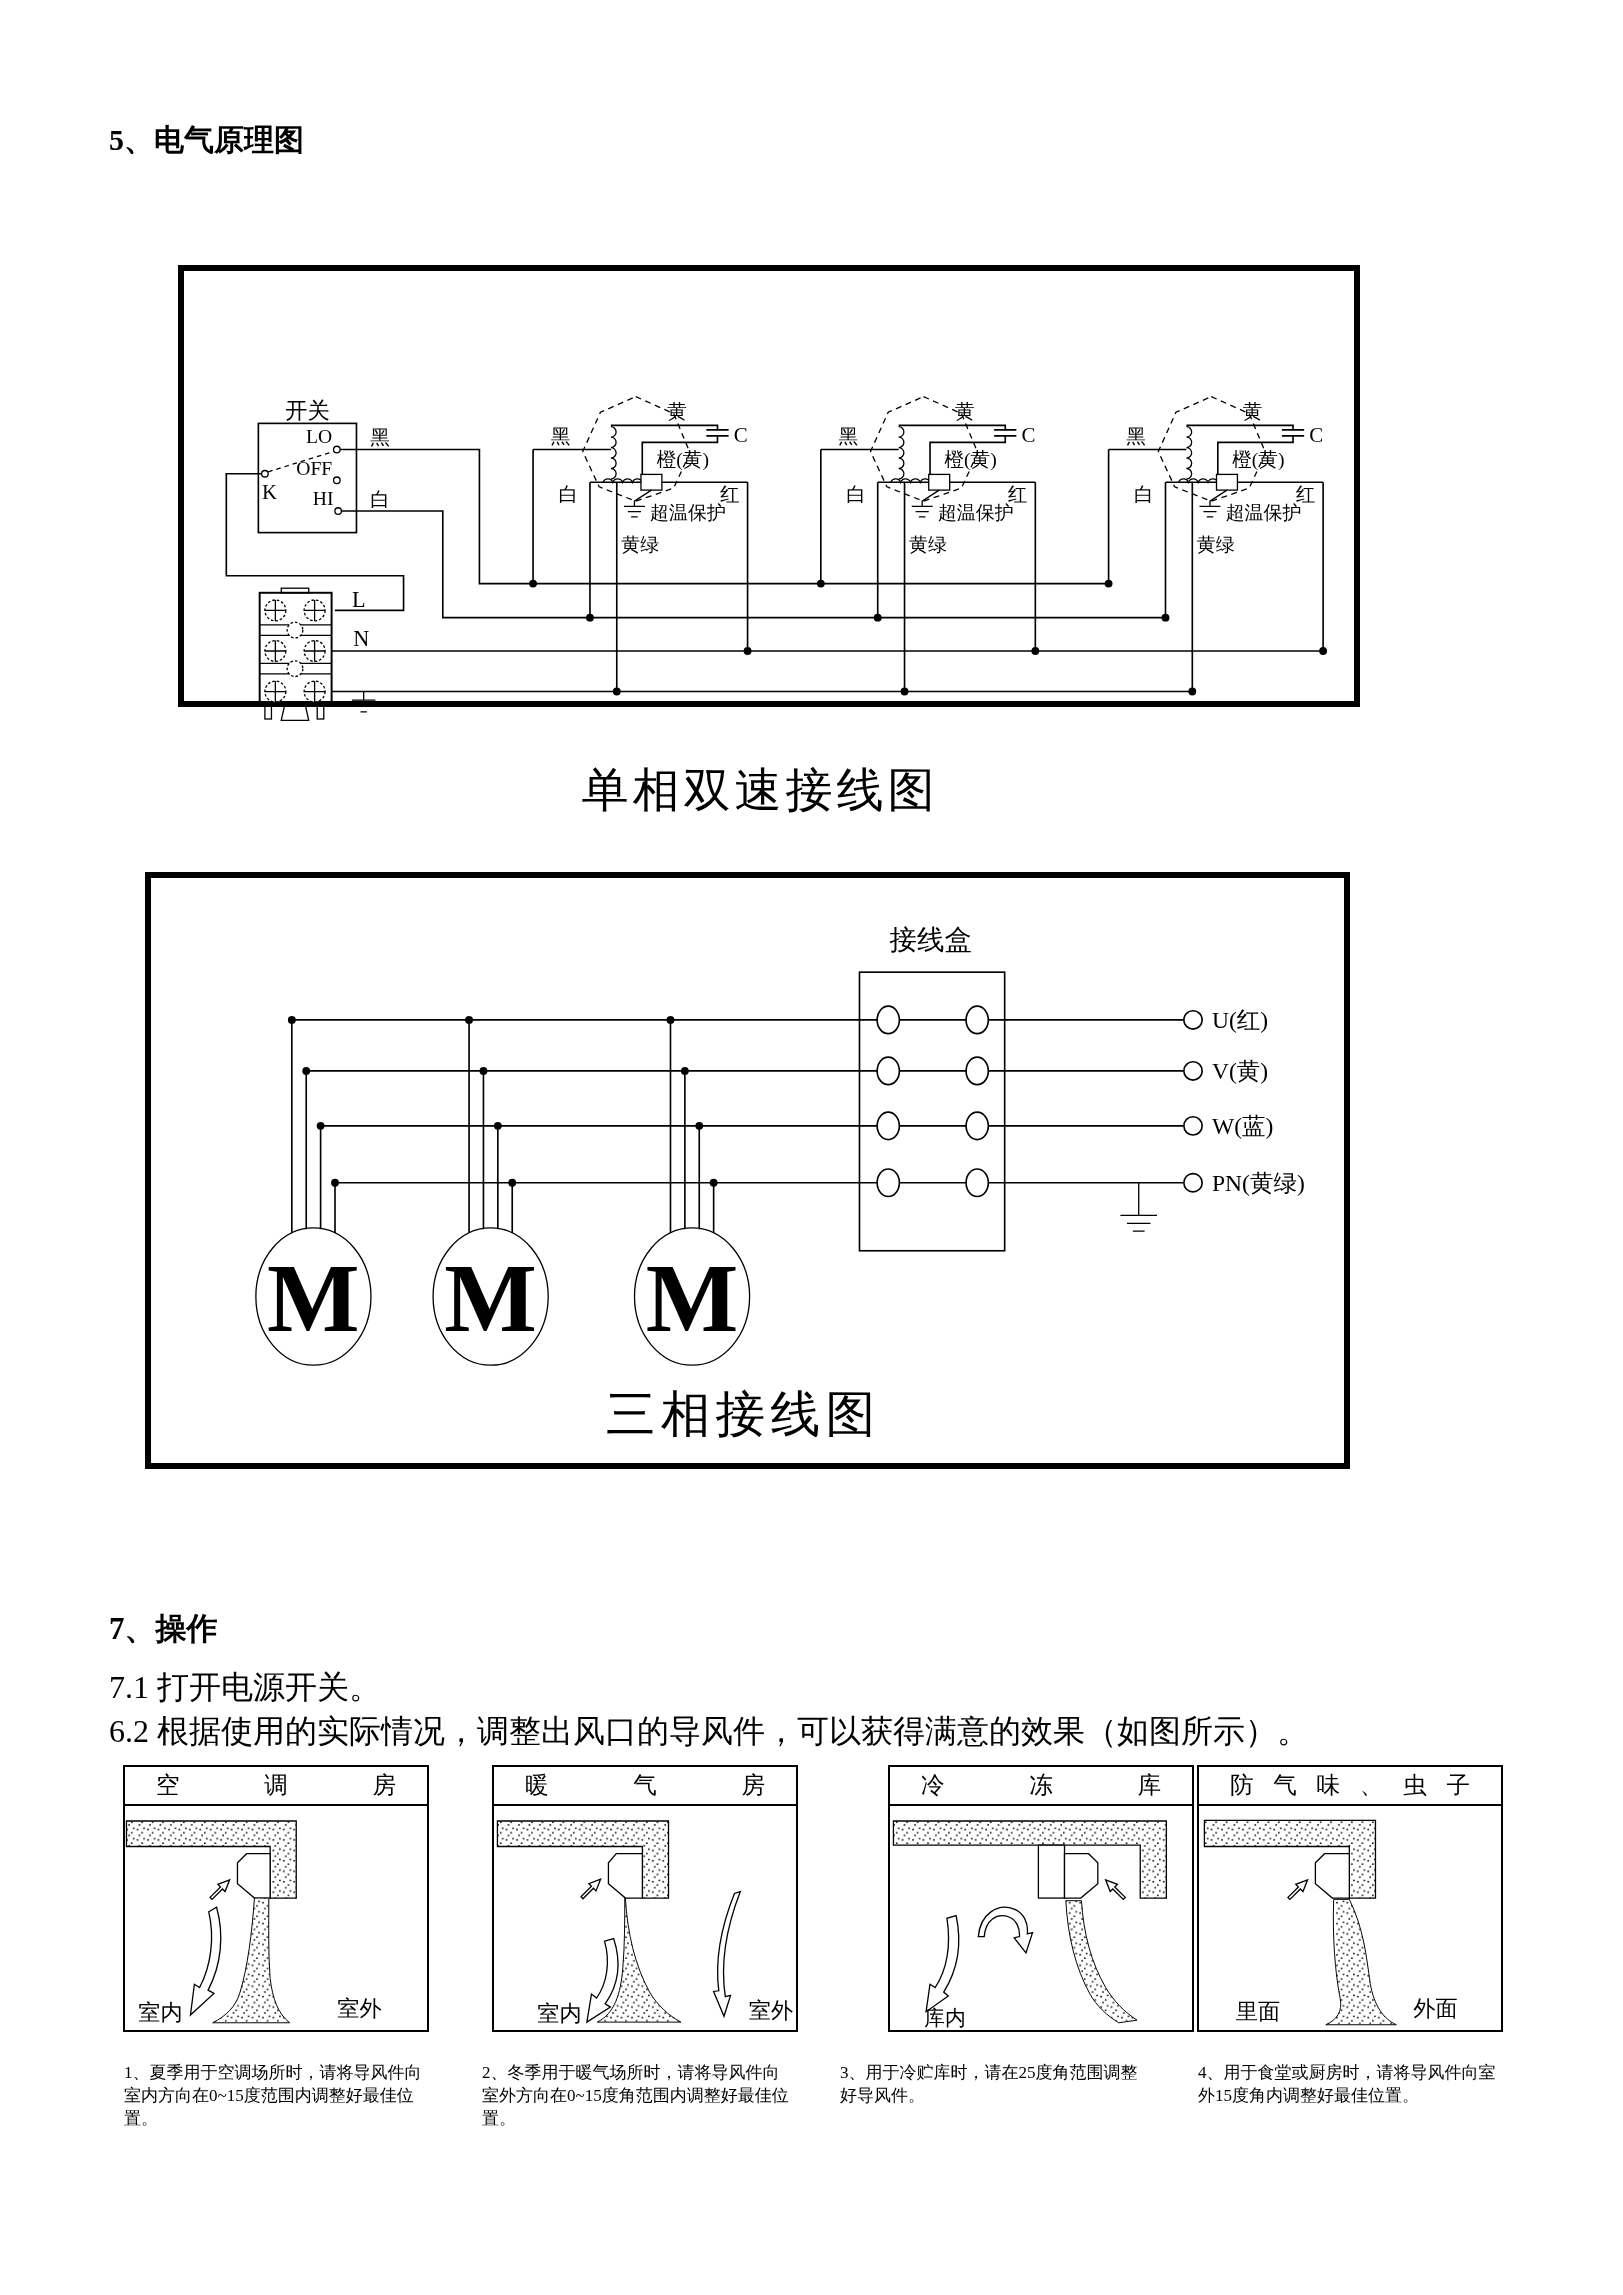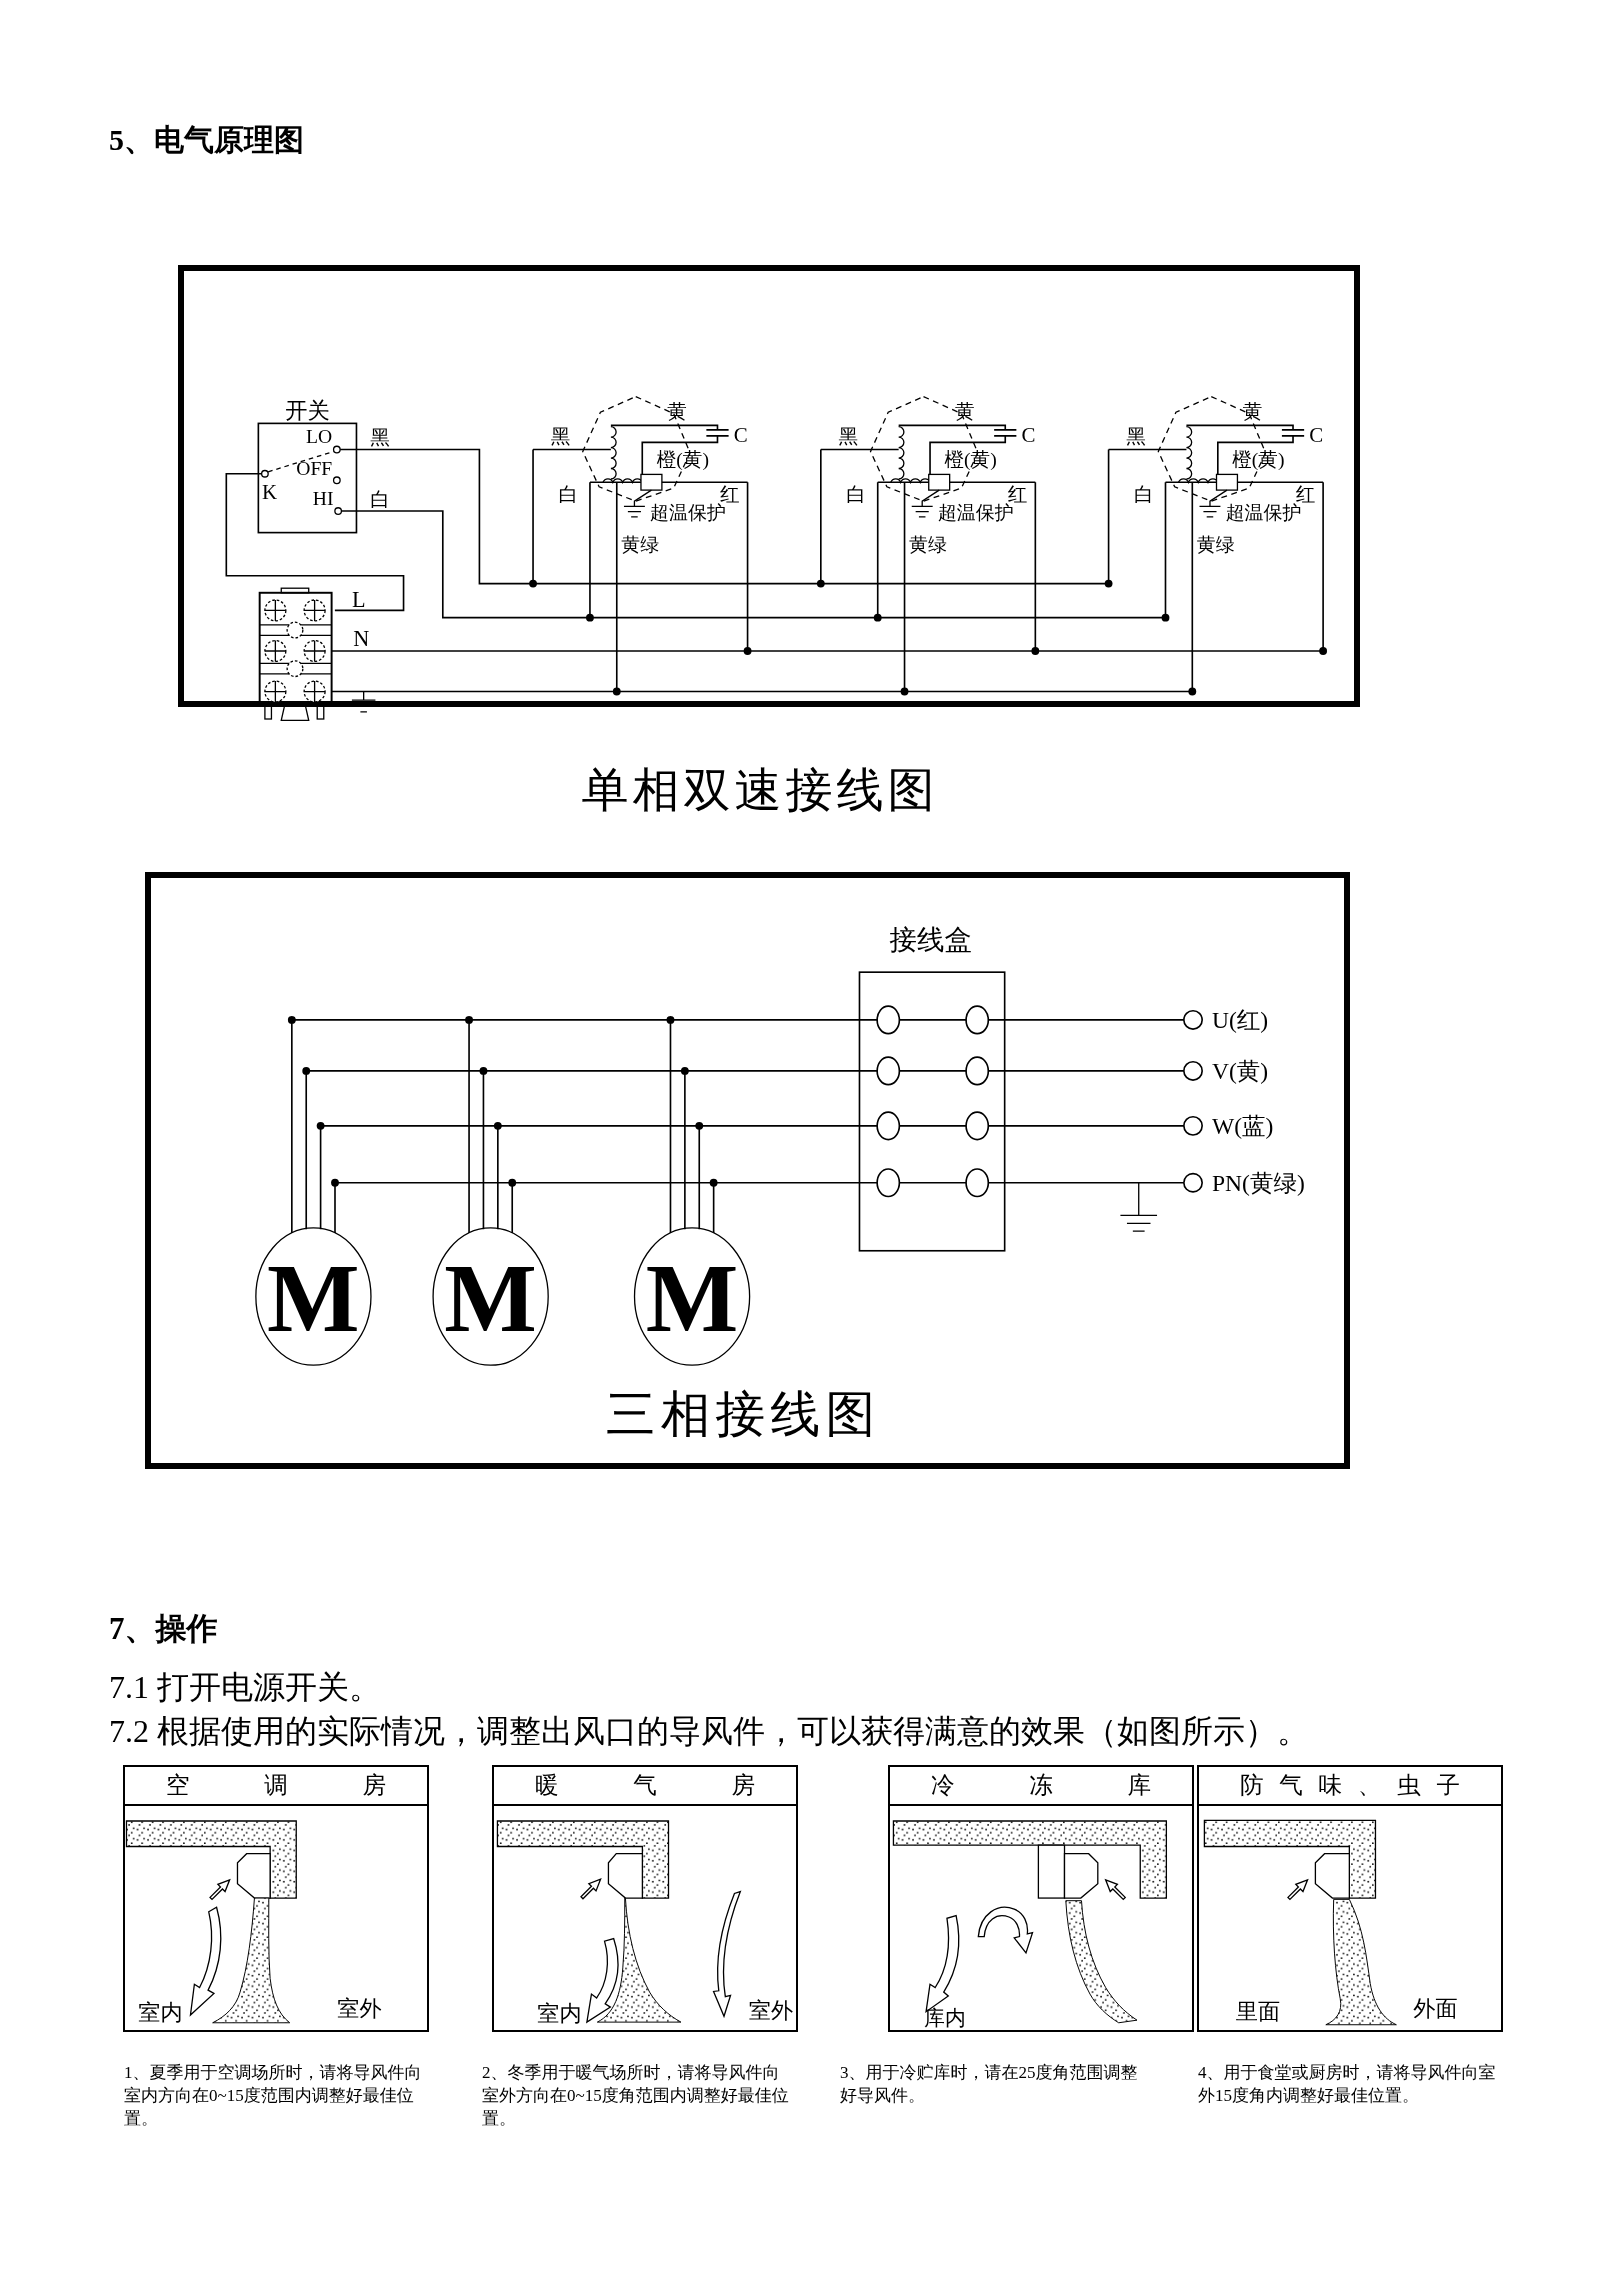--- a/index.html
+++ b/index.html
@@ -11,21 +11,21 @@
   .step{position:absolute;font-size:32px;white-space:nowrap}
   #s71{left:109px;top:1666px}
   #s72{left:109px;top:1710px}
   .dbox{position:absolute;border:6.5px solid #000;background:#fff;box-sizing:border-box}
   #d1{left:178px;top:265px;width:1182px;height:442px}
   #d2{left:145px;top:872px;width:1205px;height:597px}
   svg text{font-family:"Liberation Serif", serif;fill:#000;stroke:none}
   .panel{position:absolute;top:1765px;width:306px;height:267px;border:2px solid #000;
          box-sizing:border-box;background:#fff}
   .panel-header{height:37px;border-bottom:2px solid #000;font-size:23.6px;line-height:37px}
-  .panel-header span{display:block;text-align:justify;text-align-last:justify;padding:0 41px}
+  .panel-header span{display:block;text-align:justify;text-align-last:justify;padding:0 31px}
   .panel-caption{position:absolute;top:2061px;width:311px;font-size:17px;line-height:23px}
 </style>
 </head>
 <body>
 
 <svg width="0" height="0" style="position:absolute" aria-hidden="true">
   <defs>
     <pattern id="stip" width="16" height="16" patternUnits="userSpaceOnUse">
       <rect width="16" height="16" fill="#fff"></rect>
       <circle cx="3" cy="4" r="1.3" fill="#000"></circle>
@@ -206,21 +206,21 @@
   <text x="1622" y="478" font-size="36">PN(黄绿)</text>
   <text x="248" y="692" font-size="150" font-weight="bold" text-anchor="middle">M</text>
   <text x="519" y="692" font-size="150" font-weight="bold" text-anchor="middle">M</text>
   <text x="827" y="692" font-size="150" font-weight="bold" text-anchor="middle">M</text>
   <text x="905" y="846" font-size="76" letter-spacing="8" text-anchor="middle">三相接线图</text>
 </svg>
 </div>
 
 <div class="hd" id="sec7">7、操作</div>
 <div class="step" id="s71">7.1 打开电源开关。</div>
-<div class="step" id="s72">7.2 根据使用的实际情况，调整出风口的导风件，可以获得满意的效果（如图所示）。</div>
+<div class="step" id="s72">6.2 根据使用的实际情况，调整出风口的导风件，可以获得满意的效果（如图所示）。</div>
 
 <div class="panel" style="left:123px">
   <div class="panel-header">
       <span>空调房</span>
     </div>
   <svg viewBox="0 0 462 340" width="302" height="222">
     <g stroke="#000" stroke-width="2" fill="none">
       <path d="M2 23 H262 V141 H222 V62 H2 Z" fill="url(#stip)"></path>
       <path d="M186 73 H222 V141 H198 L172 119 V87 Z" fill="#fff"></path>
       <path d="M198 141 C194 195 188 245 176 285 C170 307 154 322 134 332 L252 332 C234 318 226 296 222 264 C219 225 220 182 220 141 Z" fill="url(#stip)" stroke-width="1.5"></path>

